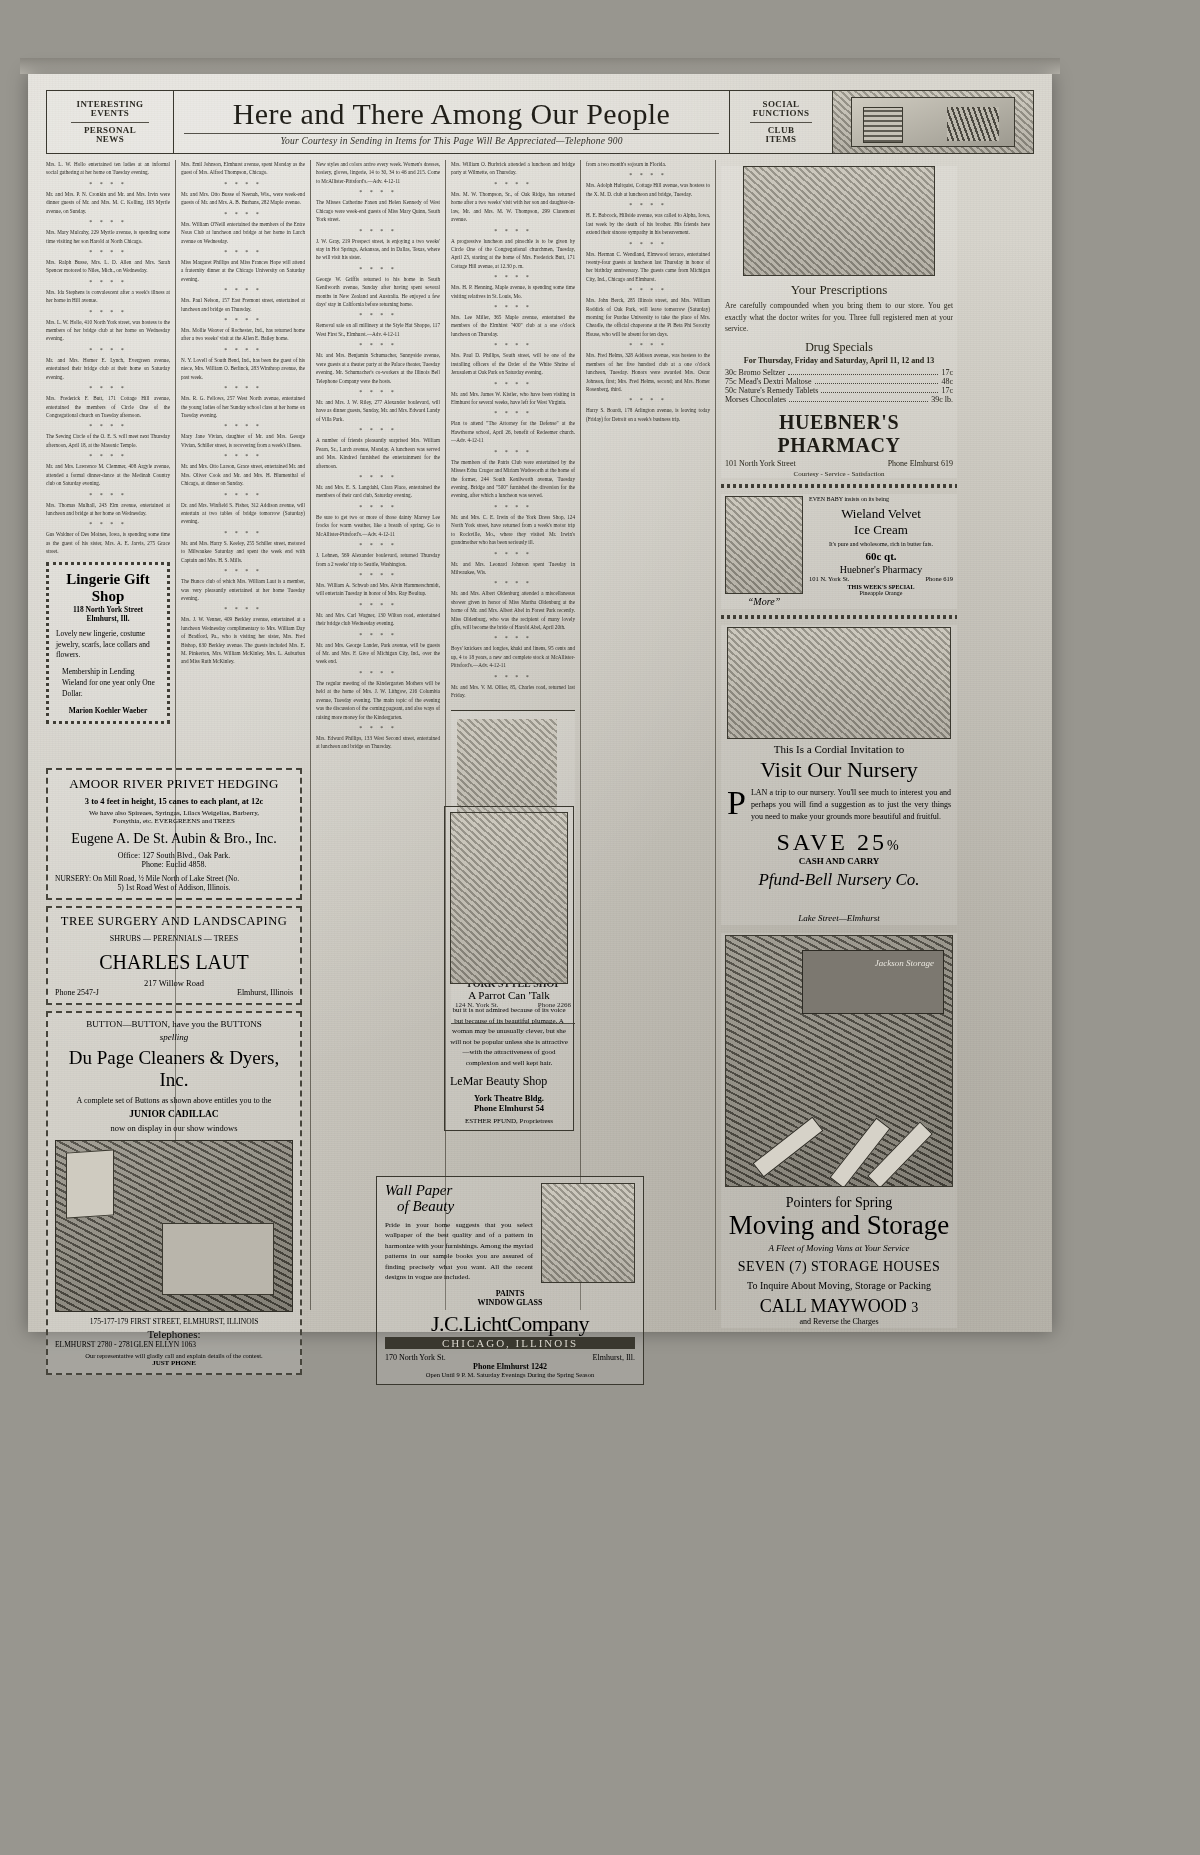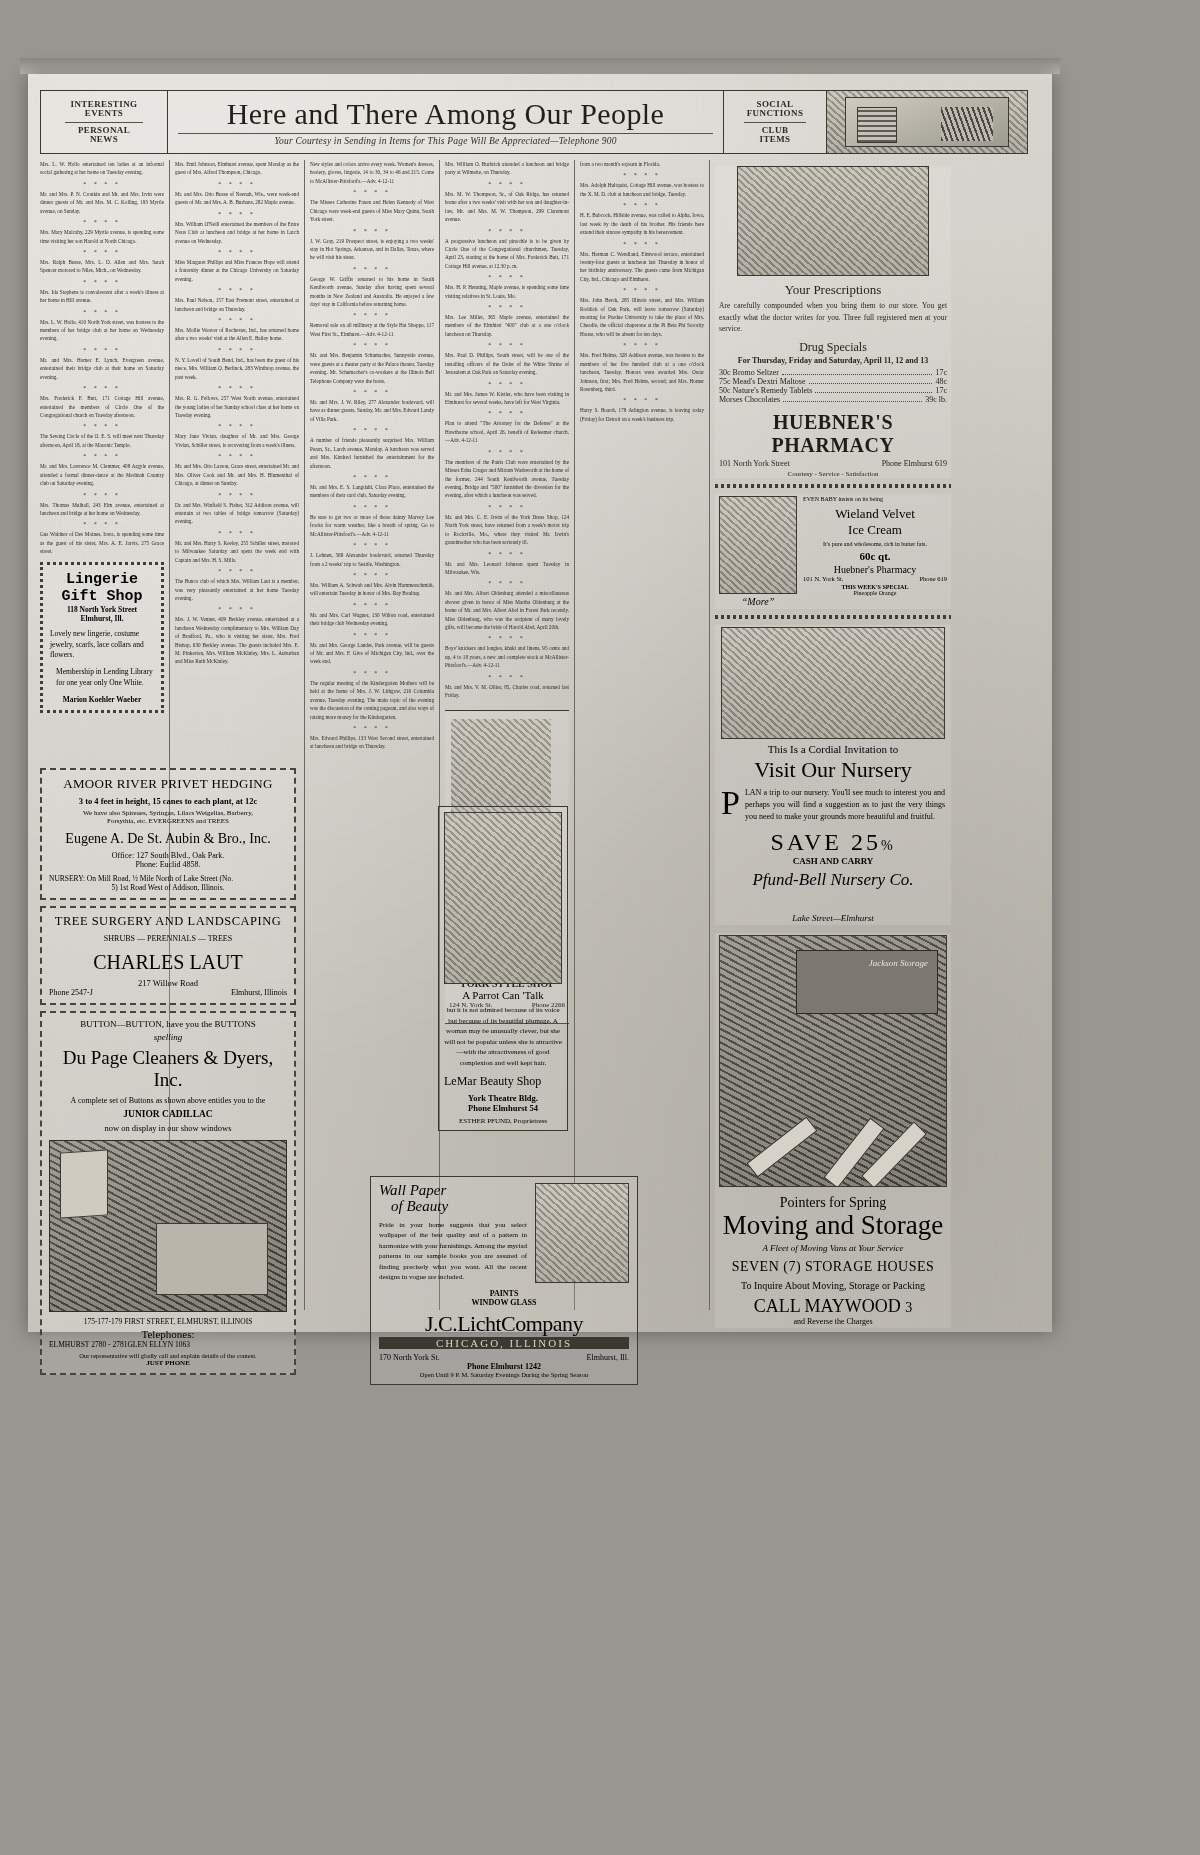--- a/index.html
+++ b/index.html
@@ -15,21 +15,21 @@
        radial-gradient(ellipse at 18% 12%, rgba(255,255,255,.38), rgba(255,255,255,0) 55%),
        radial-gradient(ellipse at 85% 80%, rgba(90,85,75,.22), rgba(0,0,0,0) 60%),
        linear-gradient(165deg, rgba(255,255,255,.15), rgba(60,55,45,.13));
      pointer-events:none;}
   .grain{position:absolute;inset:0;opacity:.30;pointer-events:none;
      background-image:
        repeating-linear-gradient(0deg, rgba(0,0,0,.05) 0 1px, rgba(255,255,255,.04) 1px 2px),
        repeating-linear-gradient(90deg, rgba(0,0,0,.035) 0 1px, rgba(255,255,255,.03) 1px 3px);}
   .topedge{position:absolute;left:20px;top:58px;width:1040px;height:16px;
      background:linear-gradient(180deg,#7e7b74,#cfccc3);opacity:.55;}
-  .inner{position:absolute;left:12px;top:16px;width:988px;height:1226px;}
+  .inner{position:absolute;left:18px;top:16px;width:988px;height:1226px;}
 
   
   .orn{border:3px dotted #3f3d35;}
   .orn2{border:2px dashed #46443b;}
   .wavy{height:4px;background:repeating-linear-gradient(90deg,#3f3d35 0 3px,transparent 3px 6px);}
 
   
   .masthead{display:flex;align-items:stretch;border:1px solid #3a382f;height:62px;
       background:rgba(255,255,255,.10);}
   .mh-cell{display:flex;flex-direction:column;justify-content:center;align-items:center;
@@ -172,25 +172,25 @@
             <p>The Sewing Circle of the O. E. S. will meet next Thursday afternoon, April 18, at the Masonic Temple.</p>
             <div class="stars">* * * *</div>
             <p>Mr. and Mrs. Lawrence M. Clemmer, 408 Argyle avenue, attended a formal dinner-dance at the Medinah Country club on Saturday evening.</p>
             <div class="stars">* * * *</div>
             <p>Mrs. Thomas Mulhall, 243 Elm avenue, entertained at luncheon and bridge at her home on Wednesday.</p>
             <div class="stars">* * * *</div>
             <p>Gus Waldner of Des Moines, Iowa, is spending some time as the guest of his sister, Mrs. A. E. Jarvis, 275 Grace street.</p>
           </div>
 
           <div class="ad orn">
-            <h3 class="lg" style="font-weight:700;font-family:Liberation Mono, monospace;">Lingerie Gift Shop</h3>
+            <h3 class="lg" style="font-weight:700;">Lingerie Gift Shop</h3>
             <div class="center sm bold">118 North York Street</div>
             <div class="center sm bold">Elmhurst, Ill.</div>
             <p class="sm" style="margin:6px 0 4px;line-height:1.45;">Lovely new lingerie, costume jewelry, scarfs, lace collars and flowers.</p>
-            <p class="sm" style="margin:6px 0 4px;line-height:1.45;padding-left:6px;">Membership in Lending Library for one year only One White.</p>
+            <p class="sm" style="margin:6px 0 4px;line-height:1.45;padding-left:6px;">Membership in Lending Wieland for one year only One Dollar.</p>
             <div class="center sm bold" style="margin-top:6px;">Marion Koehler Waeber</div>
           </div>
         </div>
 
         <div class="gut"></div>
 
         <div class="col c2">
           <div class="news">
             <p>Mrs. Emil Johnson, Elmhurst avenue, spent Monday as the guest of Mrs. Alfred Thompson, Chicago.</p>
             <div class="stars">* * * *</div>

